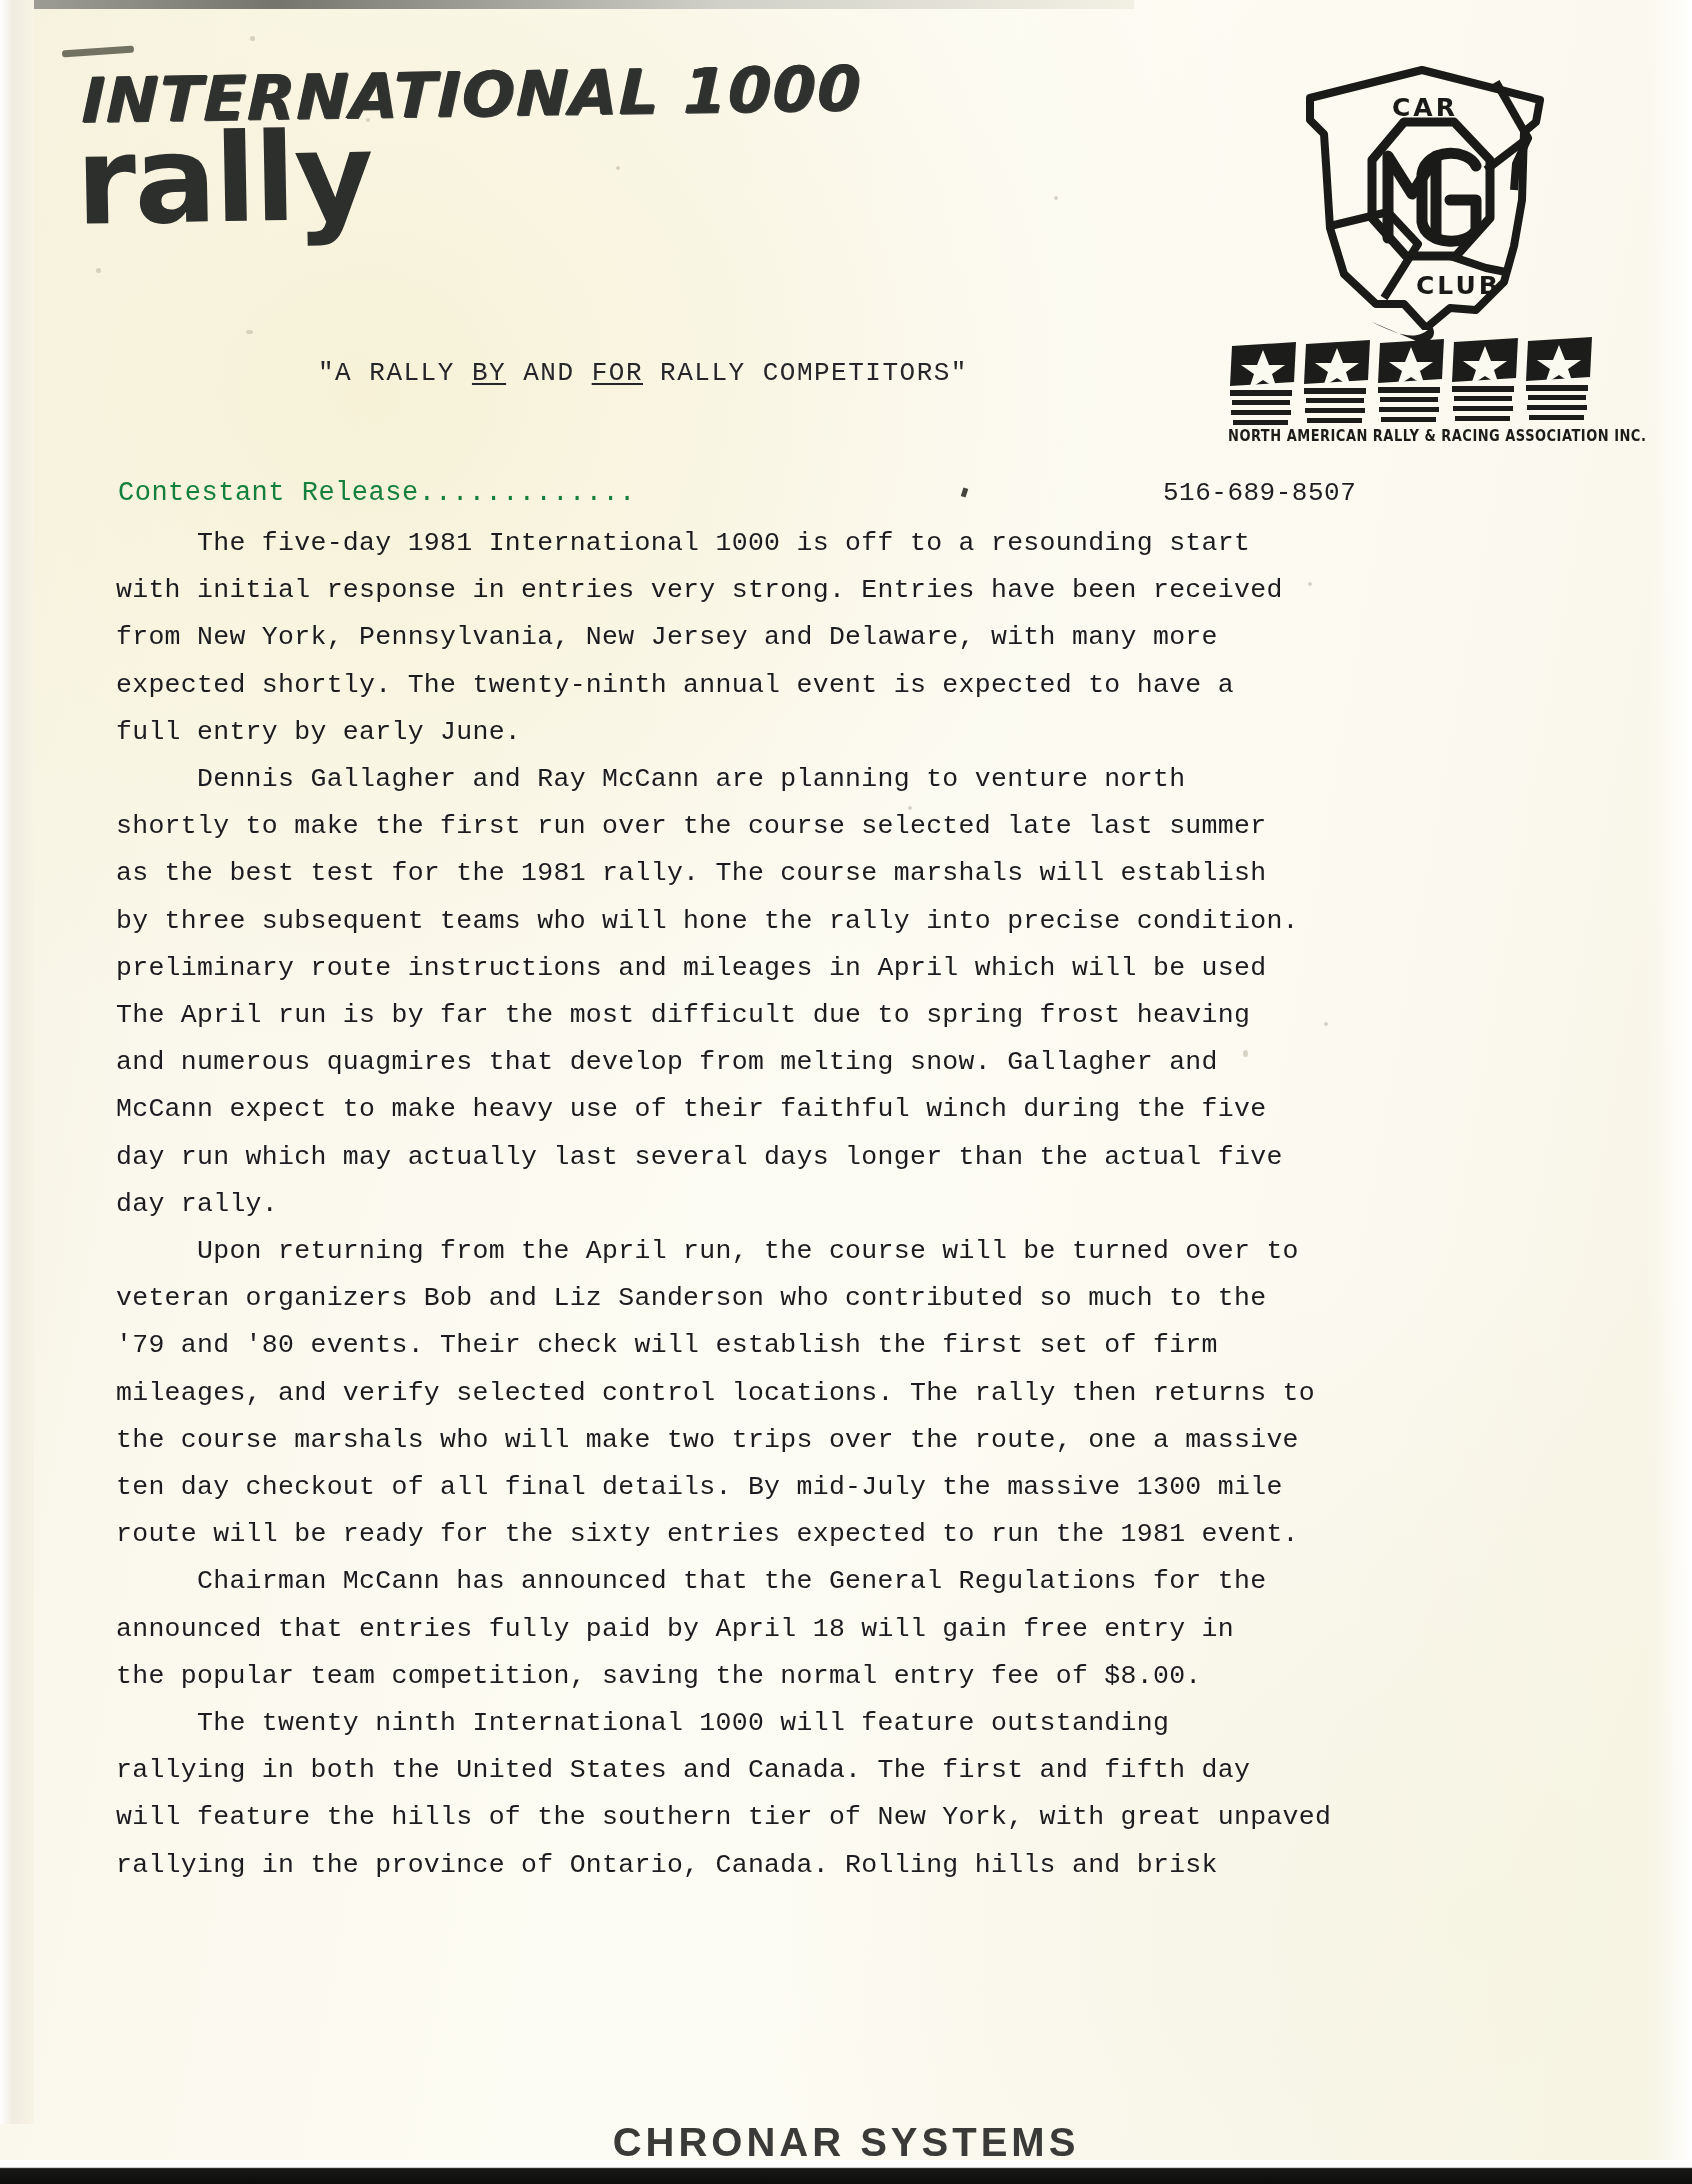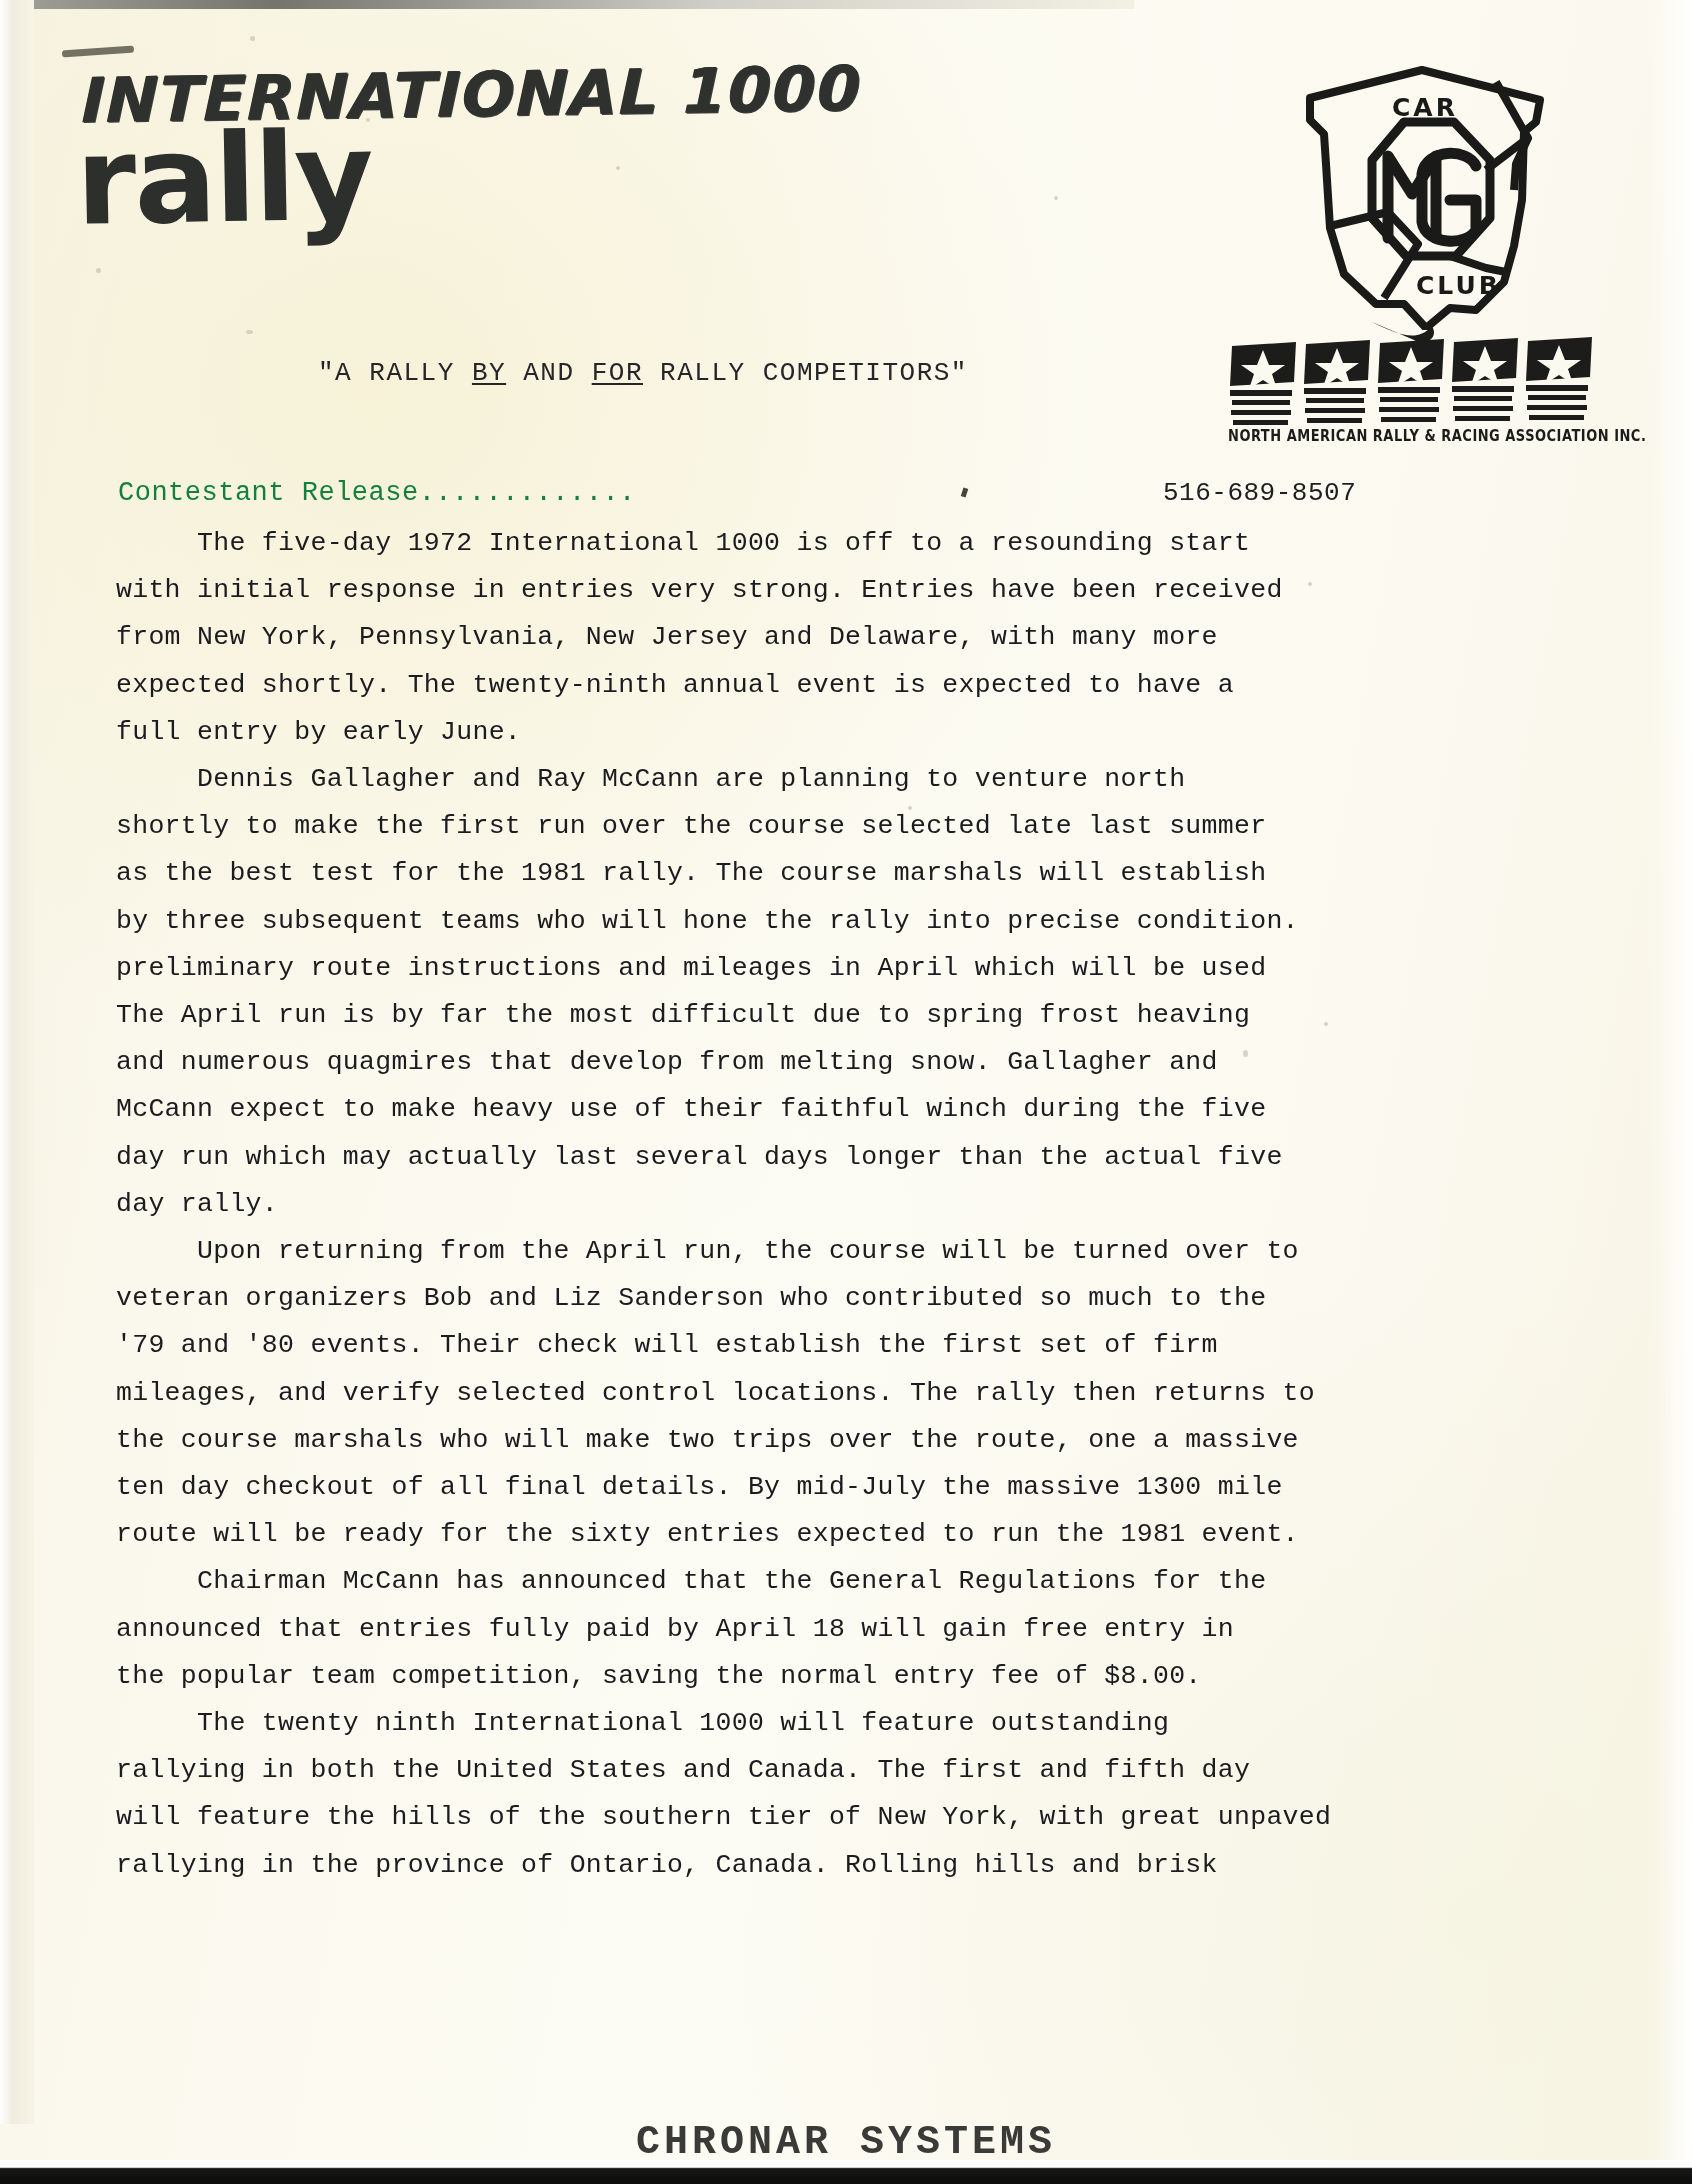--- a/index.html
+++ b/index.html
@@ -184,21 +184,21 @@
   }
   .body-text .lines { display: block; }
   .body-text .ln { display: block; white-space: pre; }
 
   .footer-line {
     position: absolute;
     left: 0;
     top: 2124px;
     width: 1692px;
     text-align: center;
-    font-family: Liberation Mono, monospace;
+    font-family: Liberation Sans, sans-serif;
     font-weight: 700;
     font-size: 40px;
     letter-spacing: 4px;
     color: #3a3a38;
     white-space: nowrap;
   }
   .footer-clip {
     position: absolute;
     left: 0; top: 2124px;
     width: 1692px; height: 40px;
@@ -298,21 +298,21 @@
     <div class="narra-caption">NORTH AMERICAN RALLY &amp; RACING ASSOCIATION INC.</div>
 
     <div class="release-line">Contestant Release.............</div>
 
     <div class="stray-dot"></div>
 
     <div class="phone">516-689-8507</div>
 
     <div class="body-text">
       <div class="lines">
-        <span class="ln">     The five-day 1972 International 1000 is off to a resounding start</span>
+        <span class="ln">     The five-day 1981 International 1000 is off to a resounding start</span>
         <span class="ln">with initial response in entries very strong. Entries have been received</span>
         <span class="ln">from New York, Pennsylvania, New Jersey and Delaware, with many more</span>
         <span class="ln">expected shortly. The twenty-ninth annual event is expected to have a</span>
         <span class="ln">full entry by early June.</span>
       </div>
       <div class="lines">
         <span class="ln">     Dennis Gallagher and Ray McCann are planning to venture north</span>
         <span class="ln">shortly to make the first run over the course selected late last summer</span>
         <span class="ln">as the best test for the 1981 rally. The course marshals will establish</span>
         <span class="ln">by three subsequent teams who will hone the rally into precise condition.</span>

